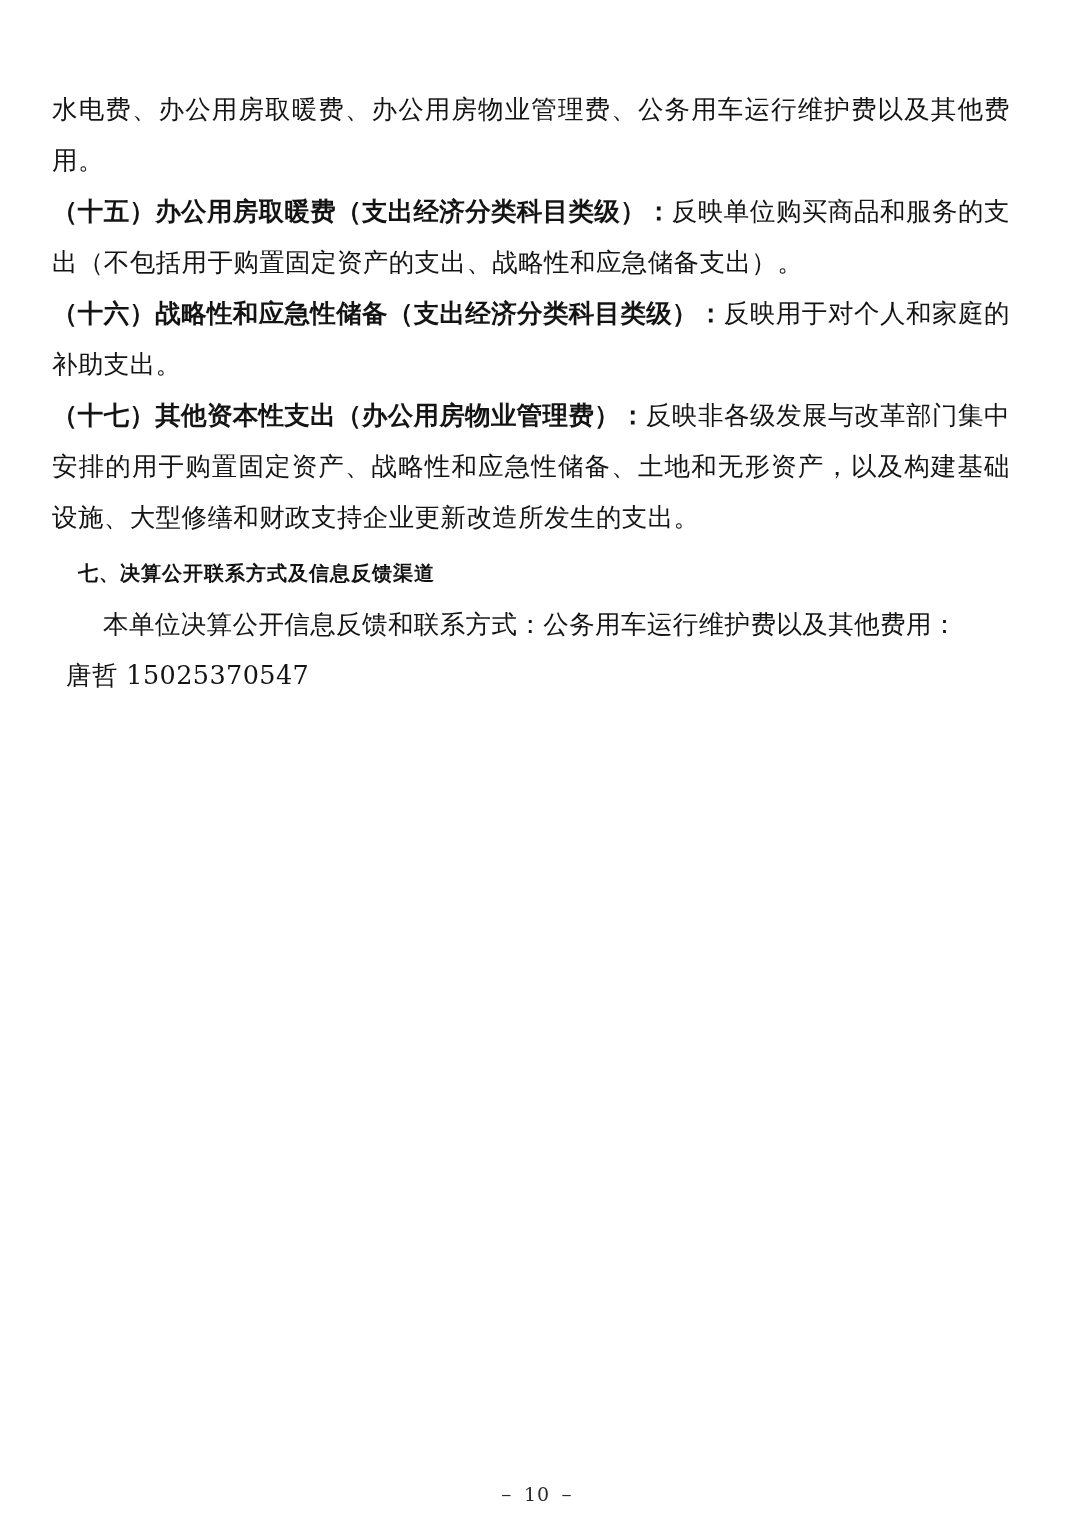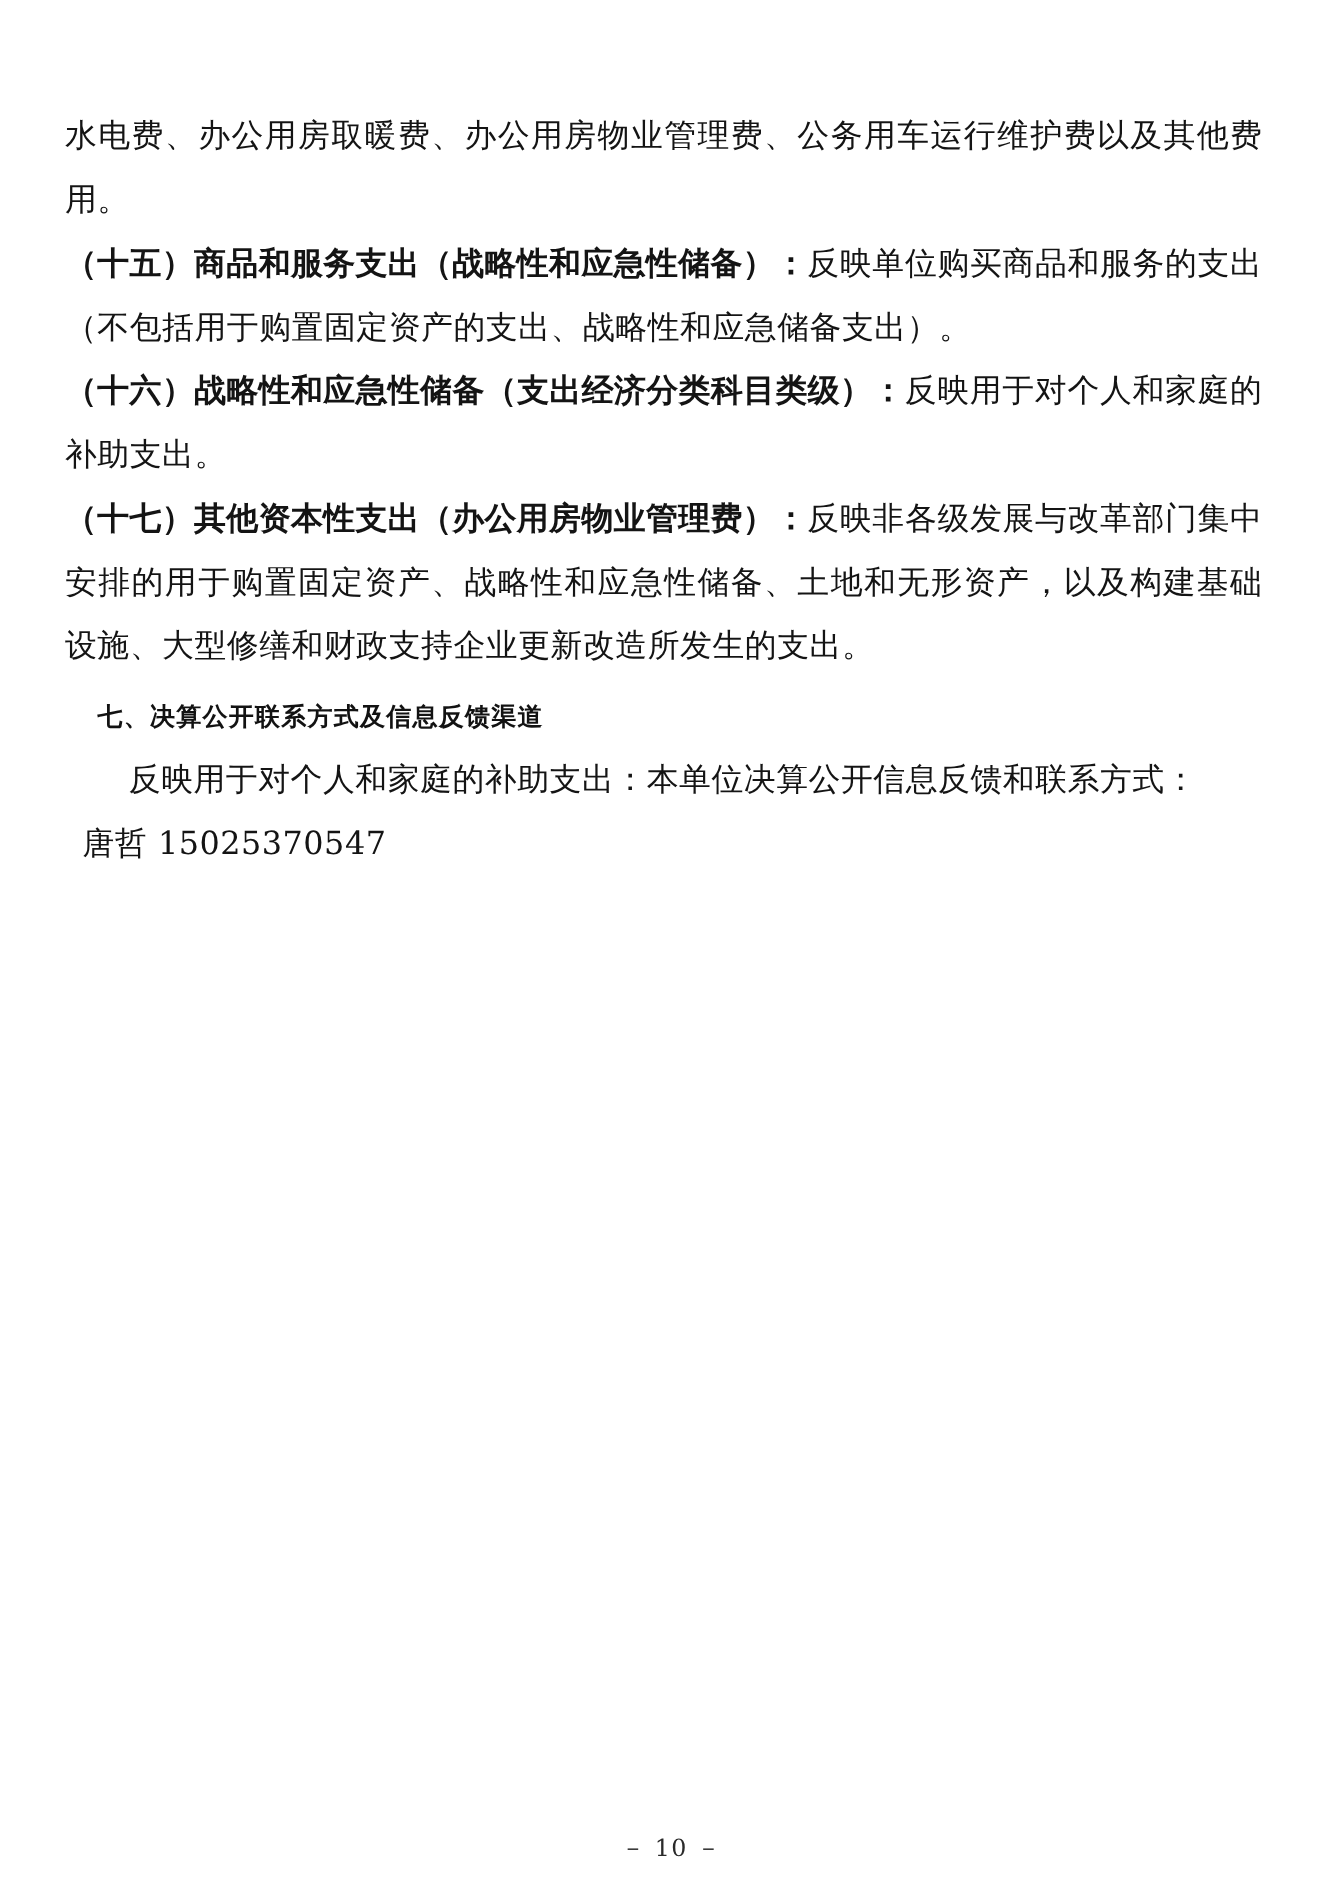--- a/index.html
+++ b/index.html
@@ -56,56 +56,56 @@
   .indent2 {
     text-indent: 2em;
   }
   .contact-line {
     margin: 14px;
   }
   .footer {
     position: absolute;
     left: 0;
     right: 0;
-    bottom: 28px;
+    bottom: 12px;
     text-align: center;
     font-family: "DejaVu Serif", serif;
     font-size: 19px;
     color: #2a2a2a;
     letter-spacing: 1px;
   }
 </style>
 </head>
 <body>
 
 <div class="page">
 
   <div class="body-text">
 
     <p class="para">
       <span>水电费、办公用房取暖费、办公用房物业管理费、公务用车运行维护费以及其他费用。</span>
     </p>
 
 
     <p class="para">
-      <span class="lead">（十五）商品和服务支出（战略性和应急性储备）：</span><span>反映单位购买商品和服务的支出（不包括用于购置固定资产的支出、战略性和应急储备支出）。</span>
+      <span class="lead">（十五）办公用房取暖费（支出经济分类科目类级）：</span><span>反映单位购买商品和服务的支出（不包括用于购置固定资产的支出、战略性和应急储备支出）。</span>
     </p>
 
     <p class="para">
       <span class="lead">（十六）战略性和应急性储备（支出经济分类科目类级）：</span><span>反映用于对个人和家庭的补助支出。</span>
     </p>
 
     <p class="para">
       <span class="lead">（十七）其他资本性支出（办公用房物业管理费）：</span><span>反映非各级发展与改革部门集中安排的用于购置固定资产、战略性和应急性储备、土地和无形资产，以及构建基础设施、大型修缮和财政支持企业更新改造所发生的支出。</span>
     </p>
 
     <h2 class="section-heading">七、决算公开联系方式及信息反馈渠道</h2>
 
     <p class="para indent2">
-      <span>反映用于对个人和家庭的补助支出：本单位决算公开信息反馈和联系方式：</span>
+      <span>本单位决算公开信息反馈和联系方式：公务用车运行维护费以及其他费用：</span>
     </p>
 
     <p class="para contact-line">
       <span>唐哲 15025370547</span>
     </p>
 
   </div>
 
   <div class="footer">
     <span>－ 10 －</span>

